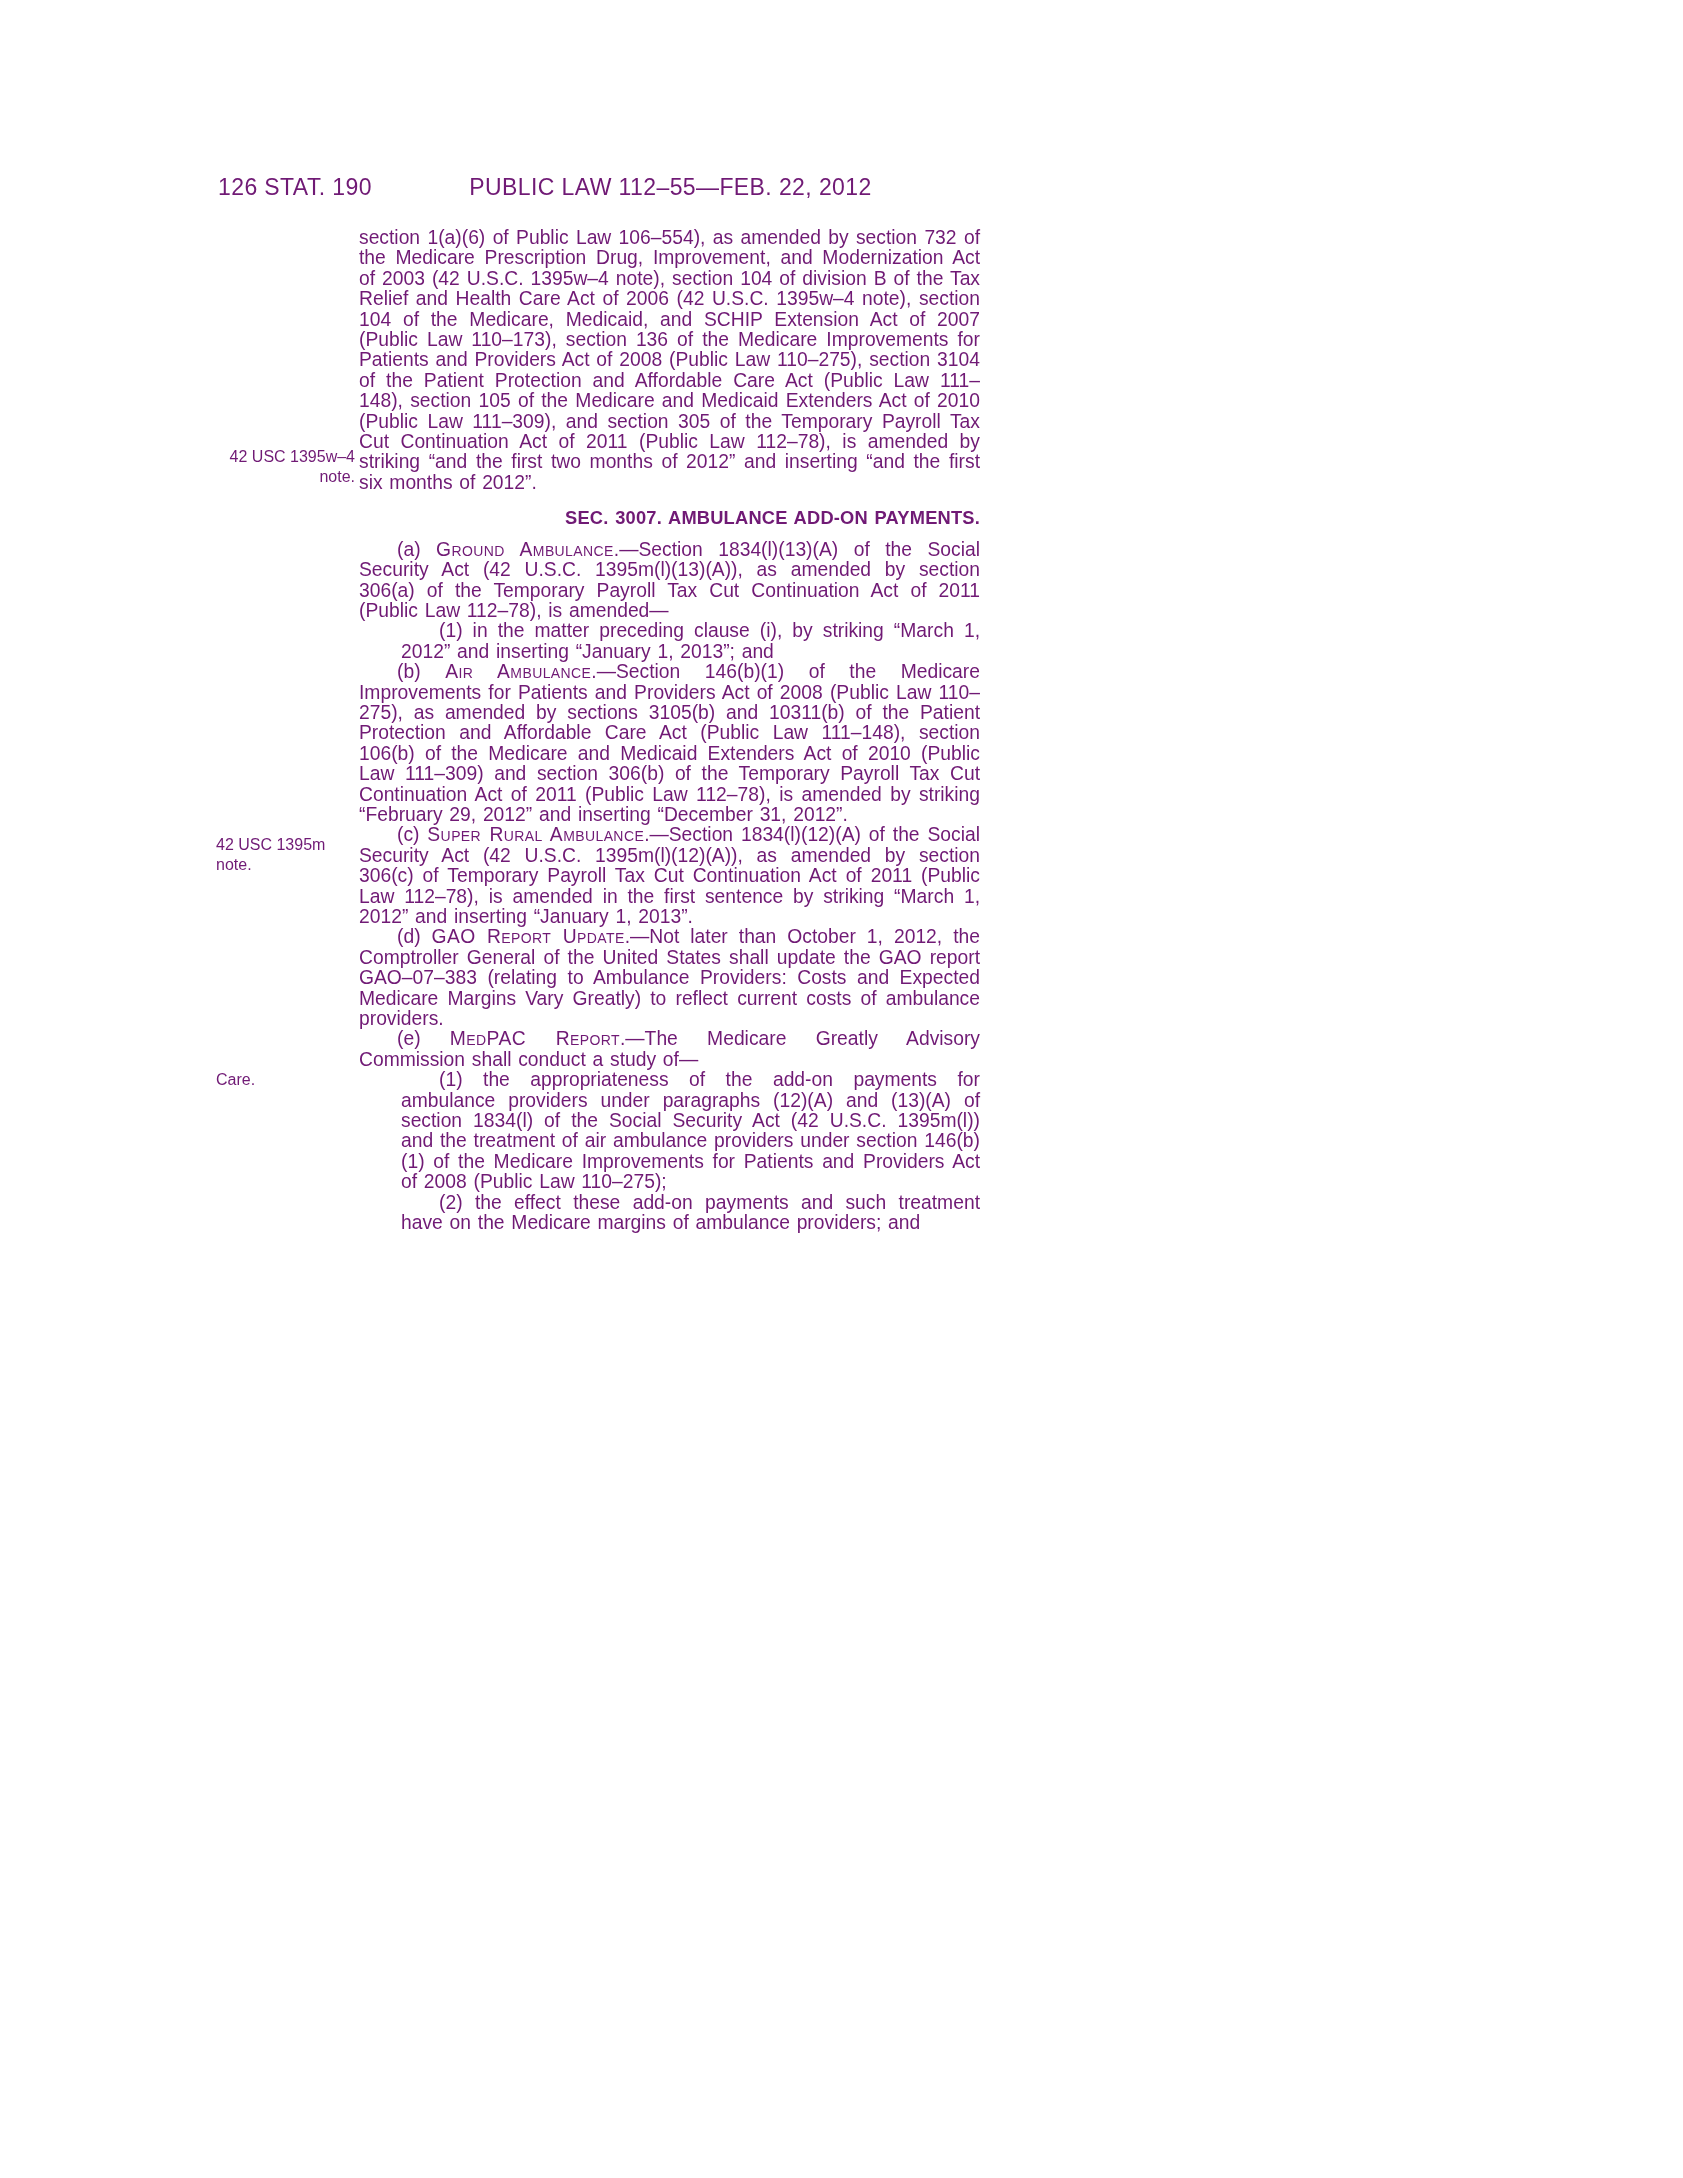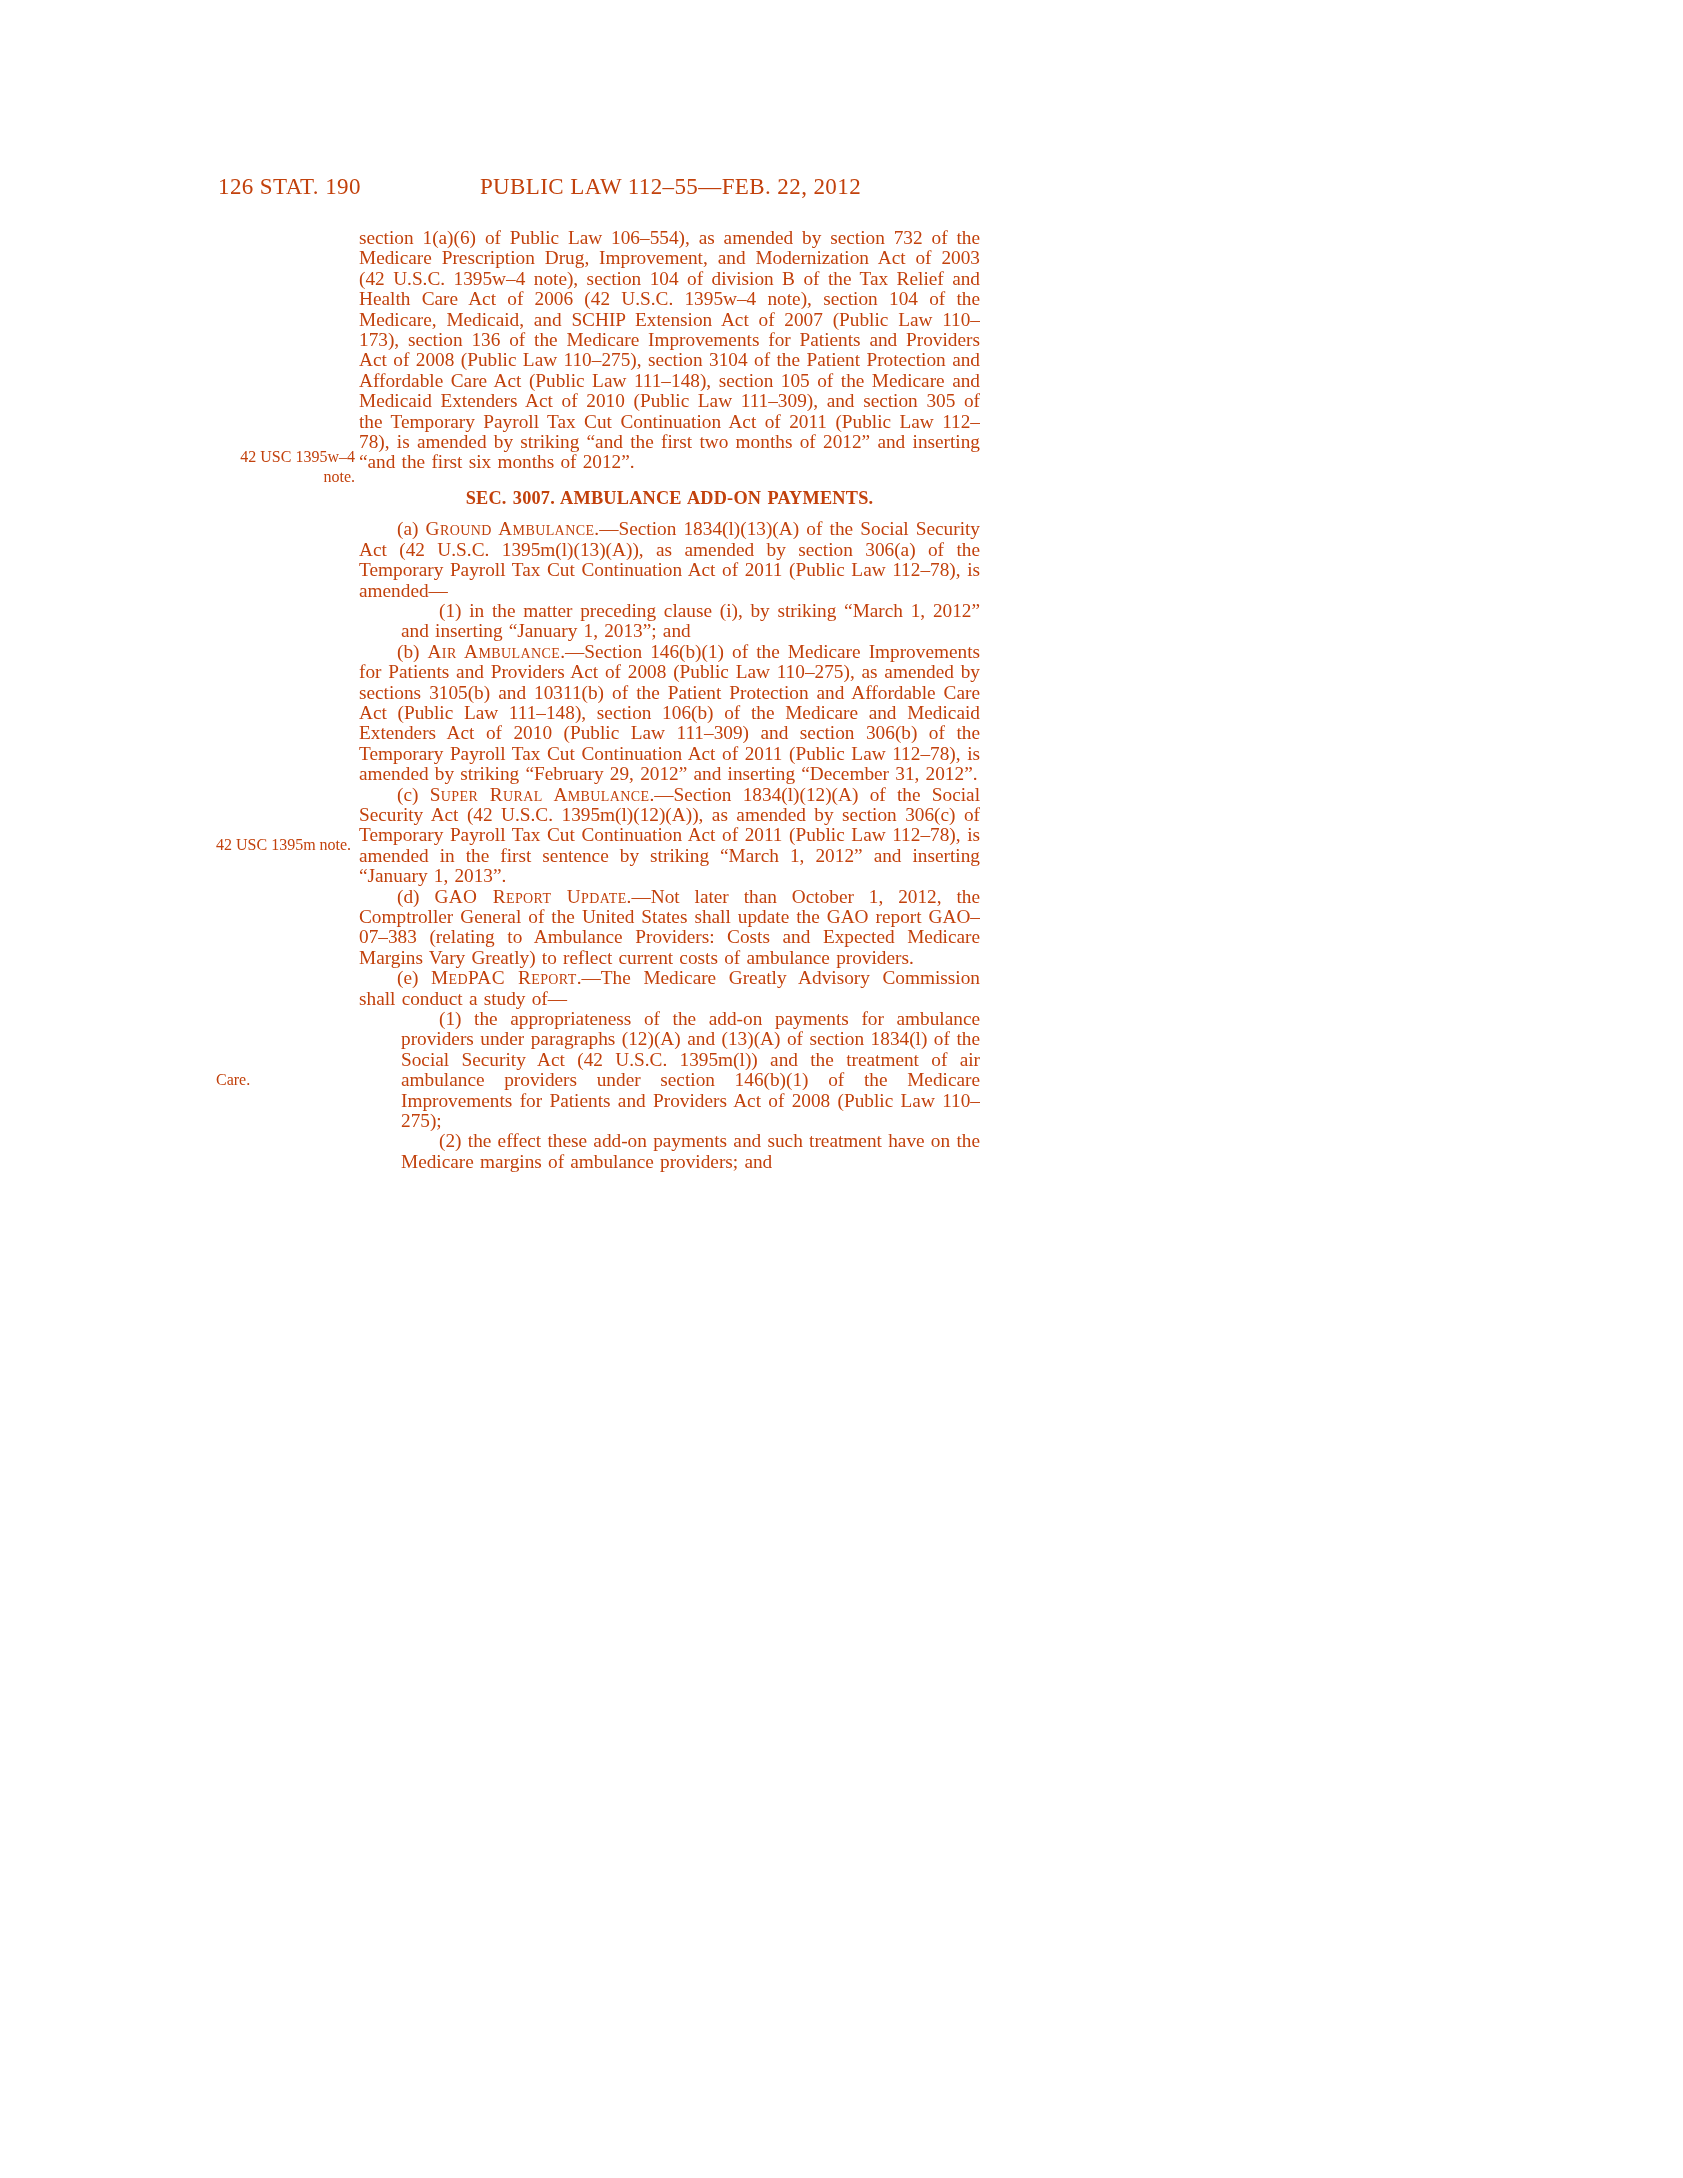--- a/index.html
+++ b/index.html
@@ -5,22 +5,22 @@
   html, body {
     margin: 0;
     padding: 0;
     background: #ffffff;
   }
   .page {
     position: relative;
     width: 1683px;
     height: 1788px;
     background: #ffffff;
-    color: #c2410c;
-    font-family: Liberation Serif, serif;
+    color: #701a75;
+    font-family: Liberation Sans, sans-serif;
     overflow: hidden;
   }
   .page-header {
     position: absolute;
     top: 174px;
     left: 218px;
     width: 762px;
     height: 30px;
   }
   .stat-number {
@@ -78,21 +78,21 @@
   }
   .para.level2 {
     margin-left: 42px;
     text-indent: 38px;
   }
   .para.heading {
     margin: 15px 0 11px 0;
     font-weight: bold;
     font-size: 18.3px;
     text-indent: 0;
-    text-align: center;
+    text-align: right;
     letter-spacing: 0.2px;
   }
   .sc {
     font-variant: small-caps;
     letter-spacing: 0.4px;
   }
 </style>
 </head>
 <body>
 

